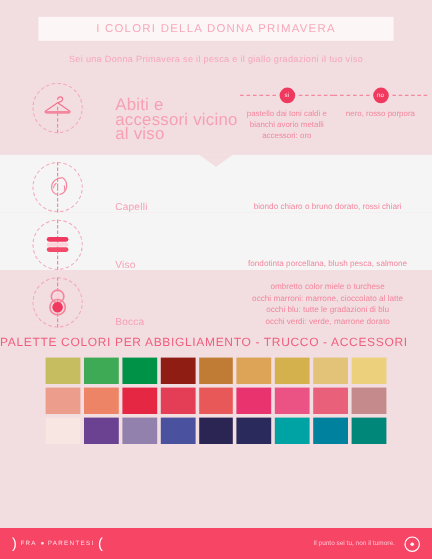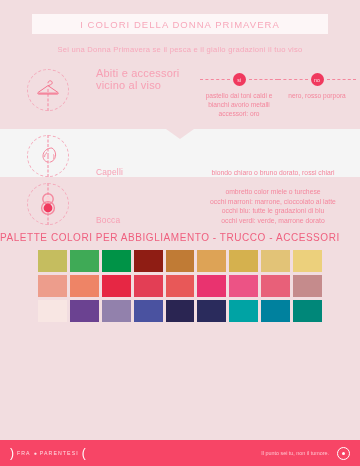--- a/index.html
+++ b/index.html
@@ -90,23 +90,23 @@
   .conn-up   { top: 0; height: 50%; }
 
   .row-label {
     color: #f7a0b4;
     font-size: 8.4px;
     letter-spacing: .2px;
     flex: 0 0 auto;
     width: 96px;
   }
   .row.first .row-label {
-    font-size: 11px;
+    font-size: 14px;
     line-height: 12px;
-    margin-top: 0;
+    margin-top: 14px;
     width: 104px;
   }
   .row-desc {
     color: #f4879d;
     font-size: 6.8px;
     line-height: 9.4px;
     text-align: center;
     flex: 1;
     padding-right: 6px;
   }
@@ -248,20 +248,37 @@
               <path d="M17.5 9.5c.6 1.2.6 2.8 0 4.2" fill="none" stroke="#f4879d" stroke-width="1"></path>
             </svg>
           </span>
         </div>
       </div>
       <div class="row-label">Capelli</div>
       <div class="row-desc">biondo chiaro o bruno dorato, rossi chiari</div>
     </div>
 
 
+    <div class="row tone-b">
+      <div class="icon-wrap">
+        <div class="connector conn-up"></div>
+        <div class="connector conn-down"></div>
+        <div class="icon-circle">
+          <span>
+            <svg width="26" height="20" viewBox="0 0 26 20">
+              <rect x="4" y="3.4" width="18" height="4" rx="2" fill="#f0395e"></rect>
+              <rect x="4" y="8" width="18" height="3.4" rx="1.5" fill="#fbd3d8"></rect>
+              <rect x="4" y="12" width="18" height="4" rx="2" fill="#f24a68"></rect>
+            </svg>
+          </span>
+        </div>
+      </div>
+      <div class="row-label">Viso</div>
+      <div class="row-desc">fondotinta porcellana, blush pesca, salmone</div>
+    </div>
 
     <div class="row tone-a">
       <div class="icon-wrap">
         <div class="connector conn-up"></div>
         <div class="connector conn-down"></div>
         <div class="icon-circle">
           <span>
             <svg width="20" height="24" viewBox="0 0 20 24">
               <circle cx="10" cy="7" r="5.2" fill="none" stroke="#f4879d" stroke-width="1.4"></circle>
               <circle cx="10" cy="7" r="2.6" fill="#fbd3d8"></circle>

